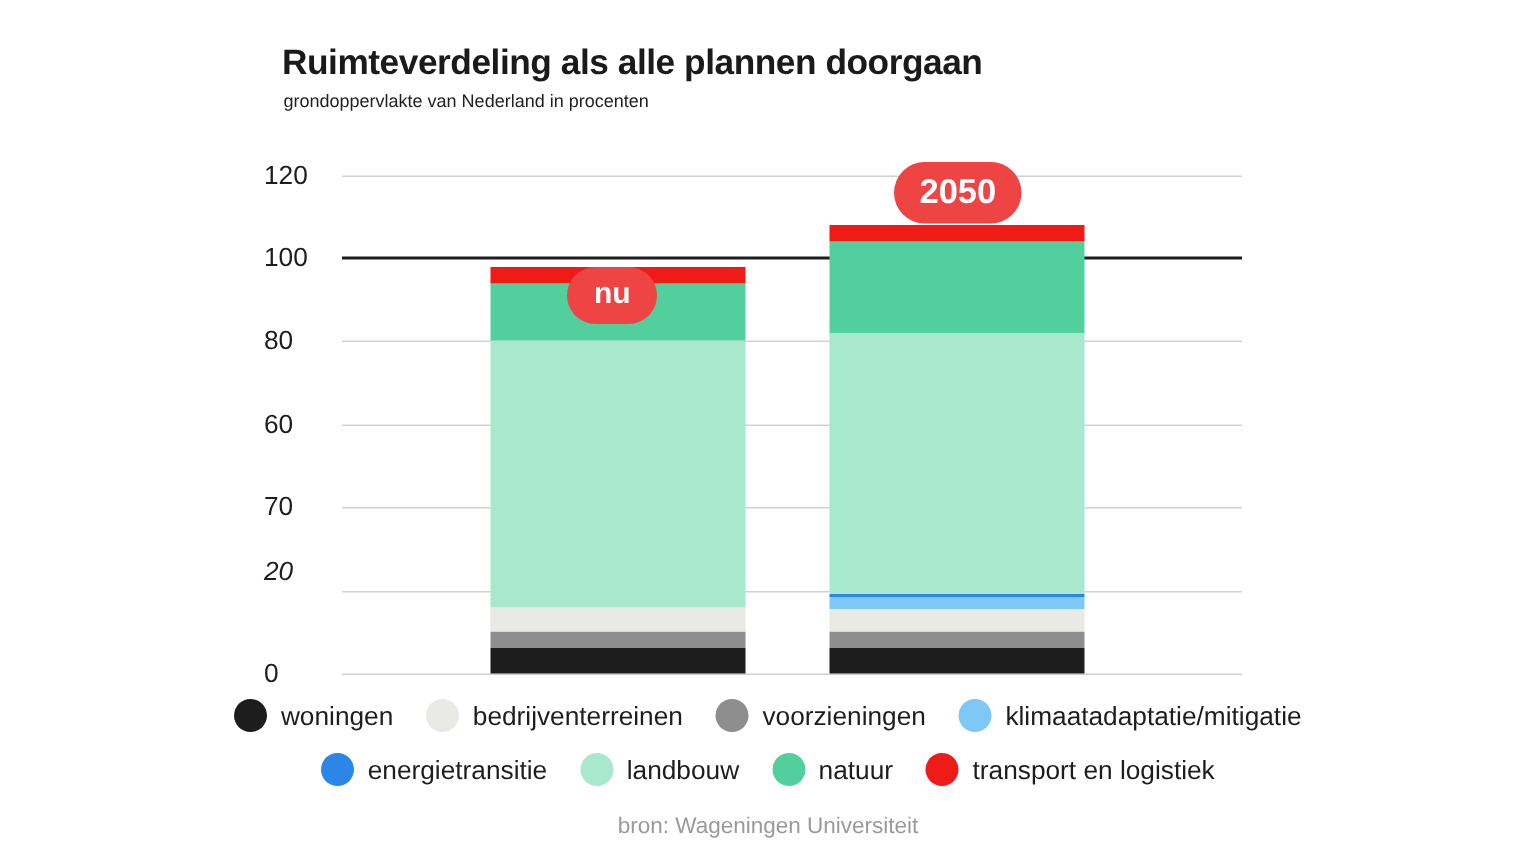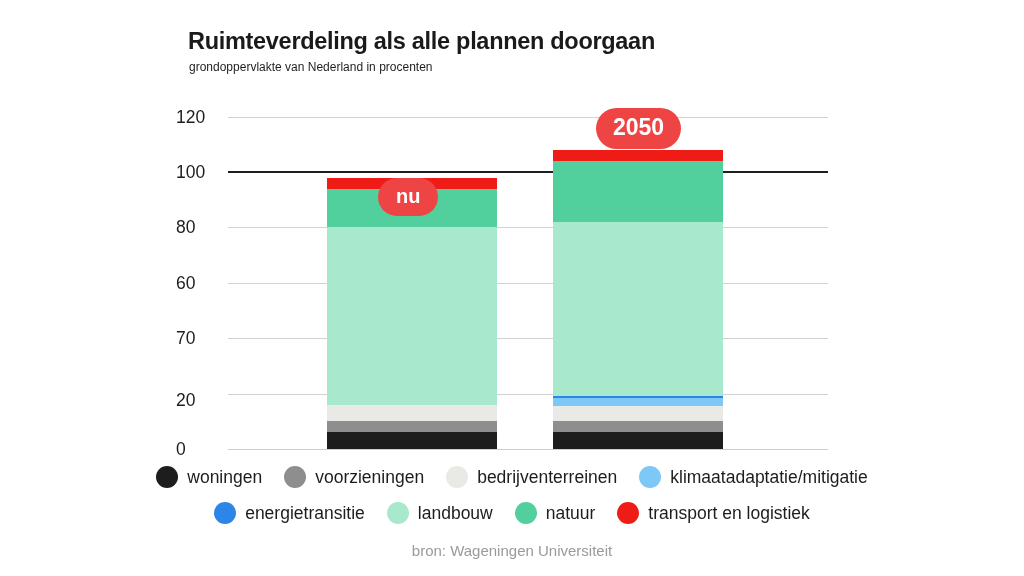--- a/index.html
+++ b/index.html
@@ -165,21 +165,21 @@
 </head>
 <body>
 
 <div class="chart-root">
 
   <div class="title">Ruimteverdeling als alle plannen doorgaan</div>
   <div class="subtitle">grondoppervlakte van Nederland in procenten</div>
 
   <div class="yaxis-labels" id="yaxis">
       <div class="ytick" style="top: 334px;">0</div>
-      <div class="ytick" style="top: 285px;">20</div>
+      <div class="ytick" style="top: 266px; font-style: italic;">20</div>
       <div class="ytick" style="top: 223.2px;">70</div>
       <div class="ytick" style="top: 167.8px;">60</div>
       <div class="ytick" style="top: 112.4px;">80</div>
       <div class="ytick" style="top: 57px;">100</div>
       <div class="ytick" style="top: 1.6px;">120</div>
     </div>
 
   <div class="plot" id="plot">
 
   <div class="gridline baseline" style="top: 334px;"></div>
@@ -211,28 +211,28 @@
 
   <div class="badge nu">nu</div>
   <div class="badge y2050">2050</div>
 
   <div class="legend row1" id="legend1">
       <div class="legend-item">
         <span class="legend-dot" style="background: rgb(29, 29, 29);"></span>
         <span class="legend-label">woningen</span>
       </div>
       <div class="legend-item">
+        <span class="legend-dot" style="background: rgb(233, 234, 229);"></span>
+        <span class="legend-label">bedrijventerreinen</span>
+      </div>
+      <div class="legend-item">
         <span class="legend-dot" style="background: rgb(142, 142, 142);"></span>
         <span class="legend-label">voorzieningen</span>
       </div>
       <div class="legend-item">
-        <span class="legend-dot" style="background: rgb(233, 234, 229);"></span>
-        <span class="legend-label">bedrijventerreinen</span>
-      </div>
-      <div class="legend-item">
         <span class="legend-dot" style="background: rgb(126, 200, 247);"></span>
         <span class="legend-label">klimaatadaptatie/mitigatie</span>
       </div>
     </div>
   <div class="legend row2" id="legend2">
       <div class="legend-item">
         <span class="legend-dot" style="background: rgb(43, 134, 232);"></span>
         <span class="legend-label">energietransitie</span>
       </div>
       <div class="legend-item">

